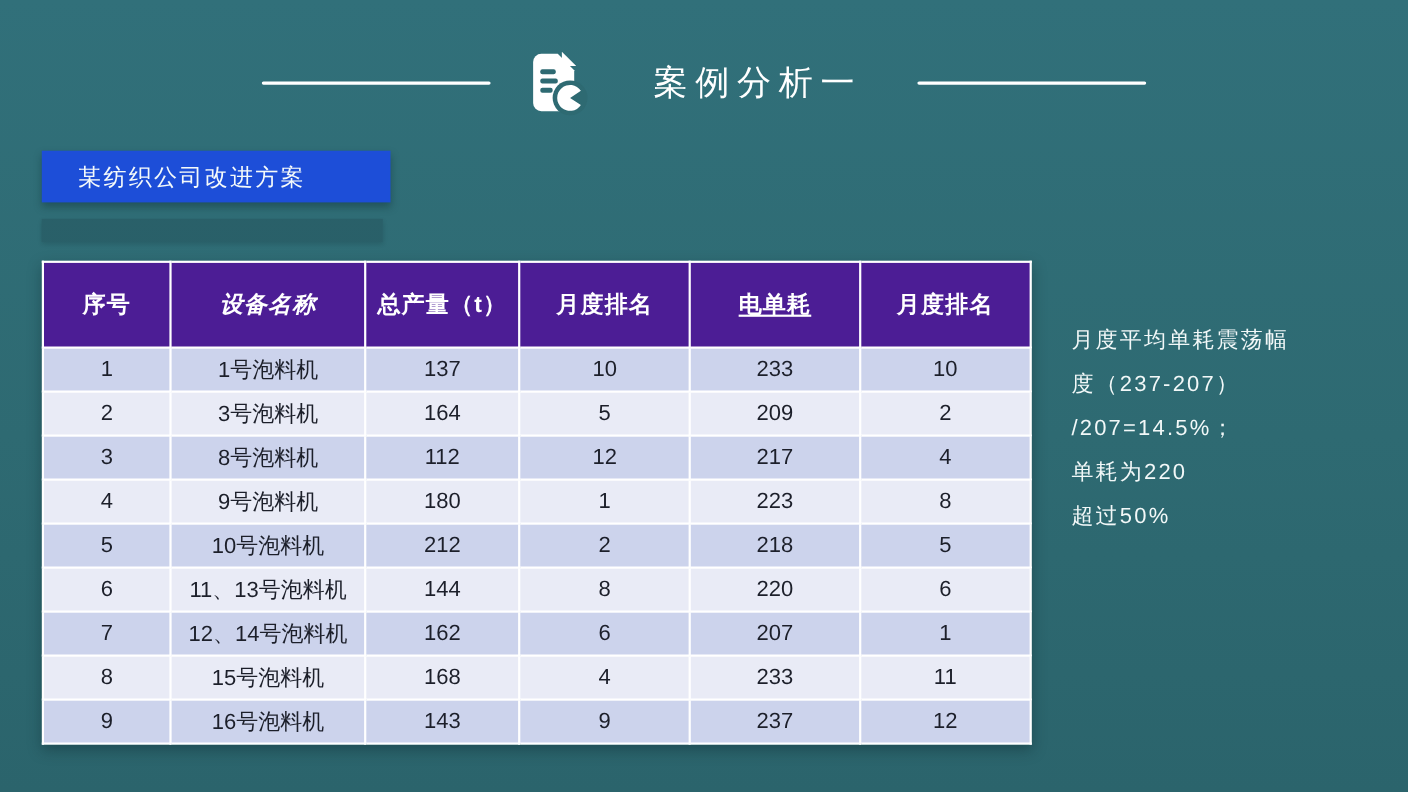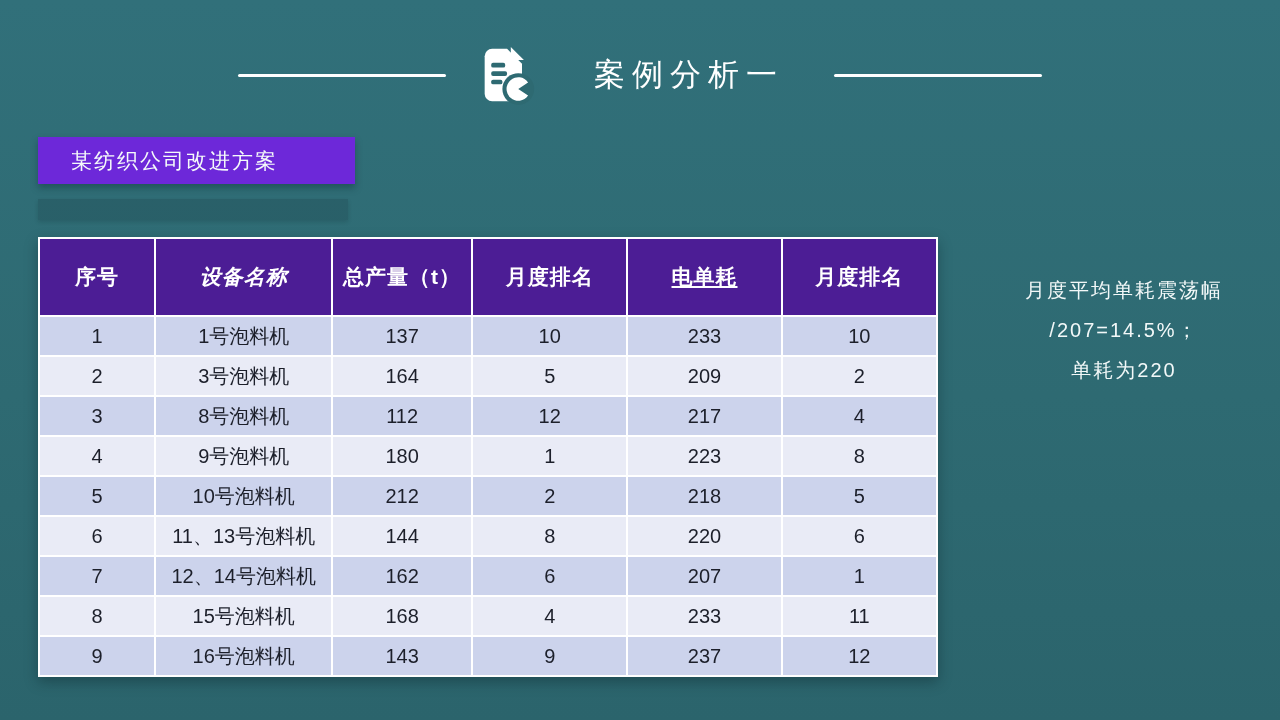--- a/index.html
+++ b/index.html
@@ -29,21 +29,21 @@
     letter-spacing: 7px;
     margin: 0 50px 0 18px;
     white-space: nowrap;
   }
 
   
   .subtitle-box {
     position: absolute;
     left: 38px; top: 137px;
     width: 317px; height: 47px;
-    background: #6d28d9;
+    background: #1d4ed8;
     box-shadow: 0 4px 7px rgba(10, 35, 40, 0.35);
     display: flex;
     align-items: center;
     padding-left: 33px;
   }
   .subtitle-box span {
     color: #f5fafa;
     font-size: 21px;
     letter-spacing: 2px;
     white-space: nowrap;
@@ -89,23 +89,22 @@
   .data-table th:nth-child(1) { width: 113px; }
   .data-table th:nth-child(2) { width: 172px; font-style: italic; }
   .data-table th:nth-child(3) { width: 136px; }
   .data-table th:nth-child(4) { width: 151px; }
   .data-table th:nth-child(5) { width: 150px; text-decoration: underline; }
   .data-table th:nth-child(6) { width: 151px; }
 
   
   .notes {
     position: absolute;
-    left: 974px; top: 270px;
+    left: 974px; top: 289px;
     width: 300px;
-    text-align: center;
   }
   .note-line {
     color: #f2f8f8;
     font-size: 20px;
     line-height: 40px;
     letter-spacing: 2px;
     white-space: nowrap;
   }
 </style>
 </head>
@@ -220,15 +219,17 @@
         <td>143</td>
         <td>9</td>
         <td>237</td>
         <td>12</td>
       </tr>
     </tbody>
 </table>
 
 <div class="notes" id="notes">
     <div class="note-line">月度平均单耗震荡幅</div>
+    <div class="note-line">度（237-207）</div>
     <div class="note-line">/207=14.5%；</div>
     <div class="note-line">单耗为220</div>
+    <div class="note-line">超过50%</div>
   </div>
 
 </body></html>

